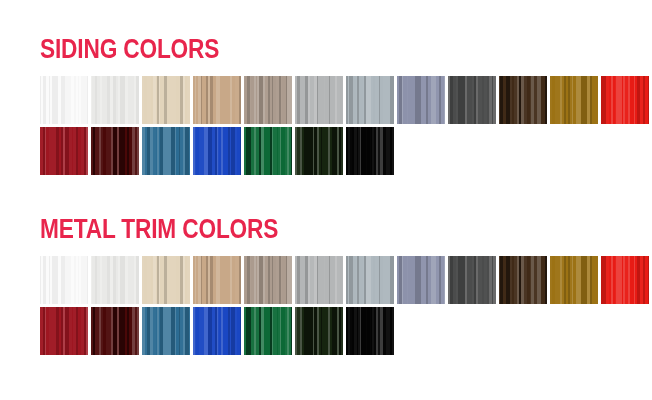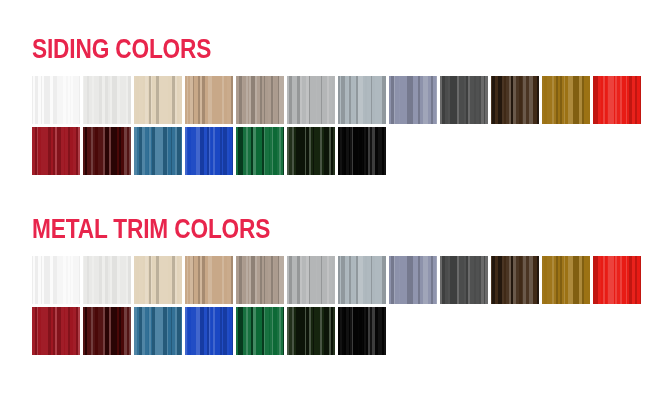--- a/index.html
+++ b/index.html
@@ -15,21 +15,21 @@
     position: relative;
   }
   .page {
     position: absolute;
     left: 0; top: 0;
     width: 652px;
     height: 400px;
   }
   .section {
     position: absolute;
-    left: 16px;
+    left: 24px;
     padding-left: 16px;
   }
   #section-siding { top: 36px; }
   #section-metal  { top: 216px; }
 
   .section-title {
     font-family: "Liberation Sans Narrow", "Liberation Sans", sans-serif;
     font-size: 27px;
     line-height: 27px;
     font-weight: bold;

